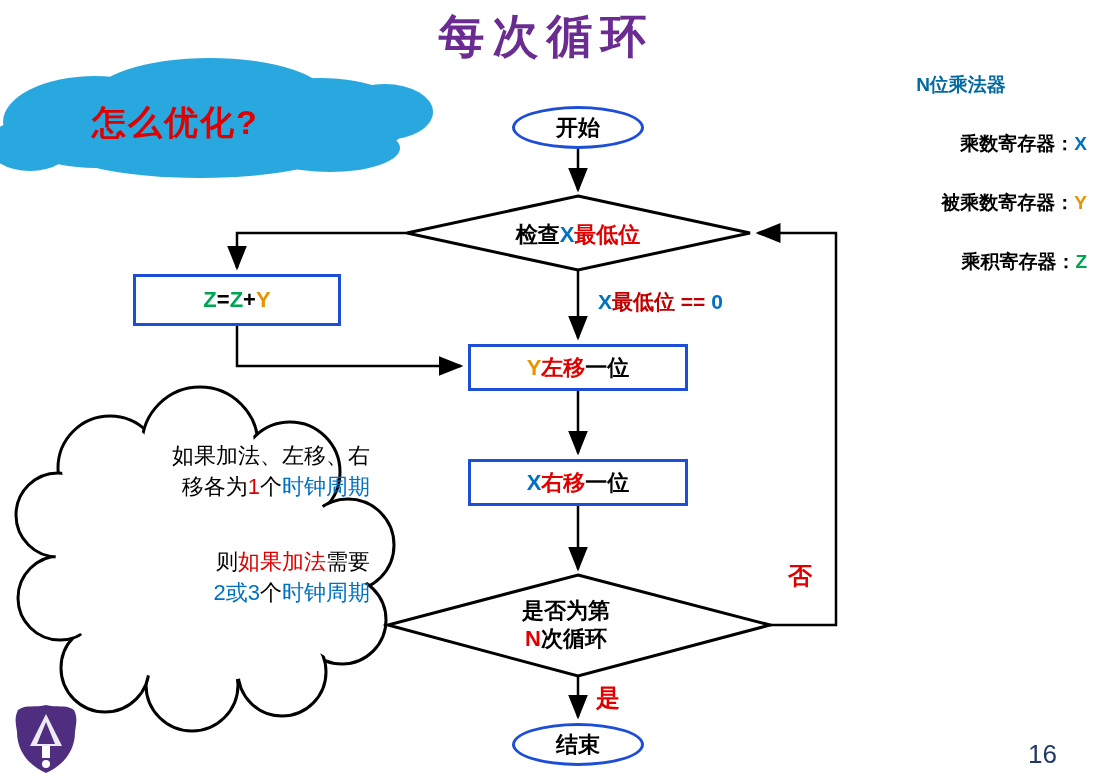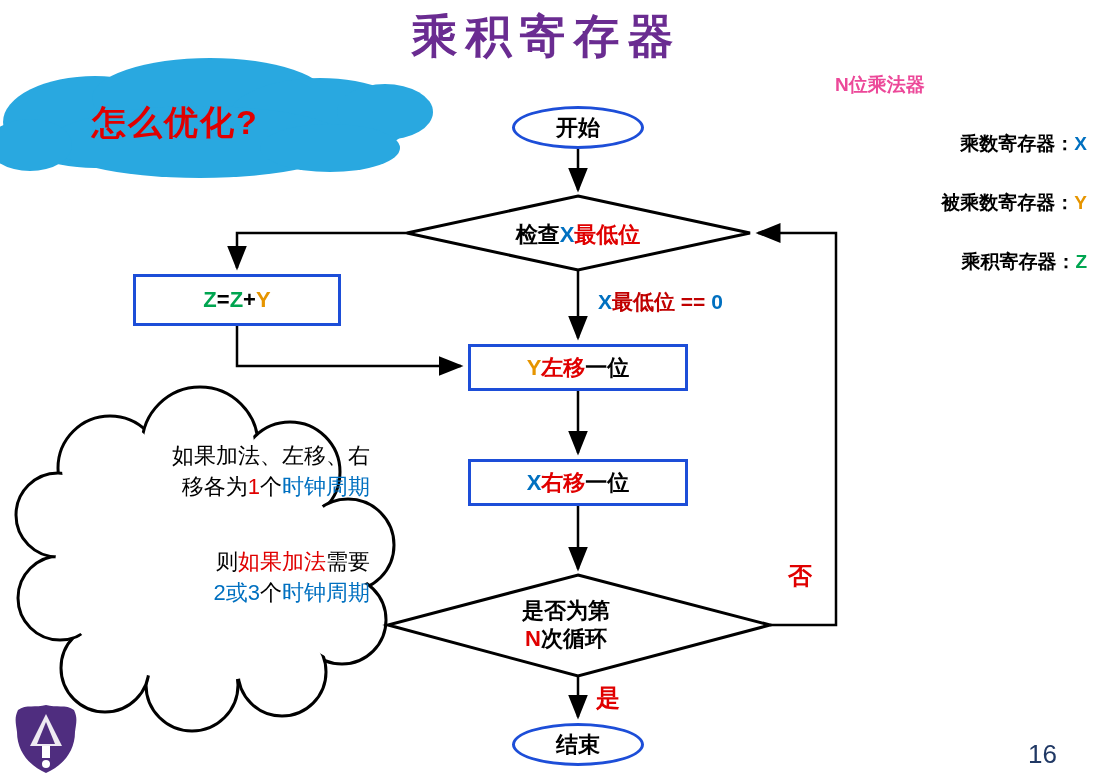--- a/index.html
+++ b/index.html
@@ -13,21 +13,21 @@
     font-size:46px;font-weight:bold;color:#6A2C91;letter-spacing:8px;
   }
   .q-text{
     position:absolute;left:92px;top:100px;font-size:34px;font-weight:bold;color:#E00000;
     letter-spacing:2px;
   }
   .legend{
     position:absolute;right:6px;top:72px;width:256px;
     font-size:19px;font-weight:bold;line-height:26px;color:#000;
   }
-  .legend .lt{color:#ec4899;text-align:left;padding-left:4px;}
+  .legend .lt{color:#0369a1;text-align:center;padding-left:4px;}
   .legend .lr{text-align:right;margin-top:33px;}
   .box{
     position:absolute;border:3px solid #1d4ed8;background:#fff;
     display:flex;align-items:center;justify-content:center;
     font-size:22px;font-weight:bold;color:#000;box-sizing:border-box;
   }
   .oval{border-radius:50%;}
   #start-oval{left:512px;top:106px;width:132px;height:43px;}
   #end-oval{left:512px;top:723px;width:132px;height:43px;}
   #add-box{left:133px;top:274px;width:208px;height:52px;}
@@ -115,21 +115,21 @@
       <line x1="578" y1="676" x2="578" y2="717" marker-end="url(#arr)"></line>
       <polyline points="770,625 836,625 836,233 758,233" marker-end="url(#arr)"></polyline>
     </g>
 
     <g fill="#fff" stroke="#000" stroke-width="3">
       <polygon points="578,196 750,233 578,270 407,233"></polygon>
       <polygon points="578,575 770,625 578,676 388,625"></polygon>
     </g>
   </svg>
 
-  <h1 class="title">乘积寄存器</h1>
+  <h1 class="title">每次循环</h1>
 
   <div class="q-text">怎么优化?</div>
 
   <div class="legend">
     <div class="lt">N位乘法器</div>
     <div class="lr">
       <span>乘数寄存器：</span><span class="c-blue">X</span>
     </div>
     <div class="lr">
       <span>被乘数寄存器：</span><span class="c-orange">Y</span>

